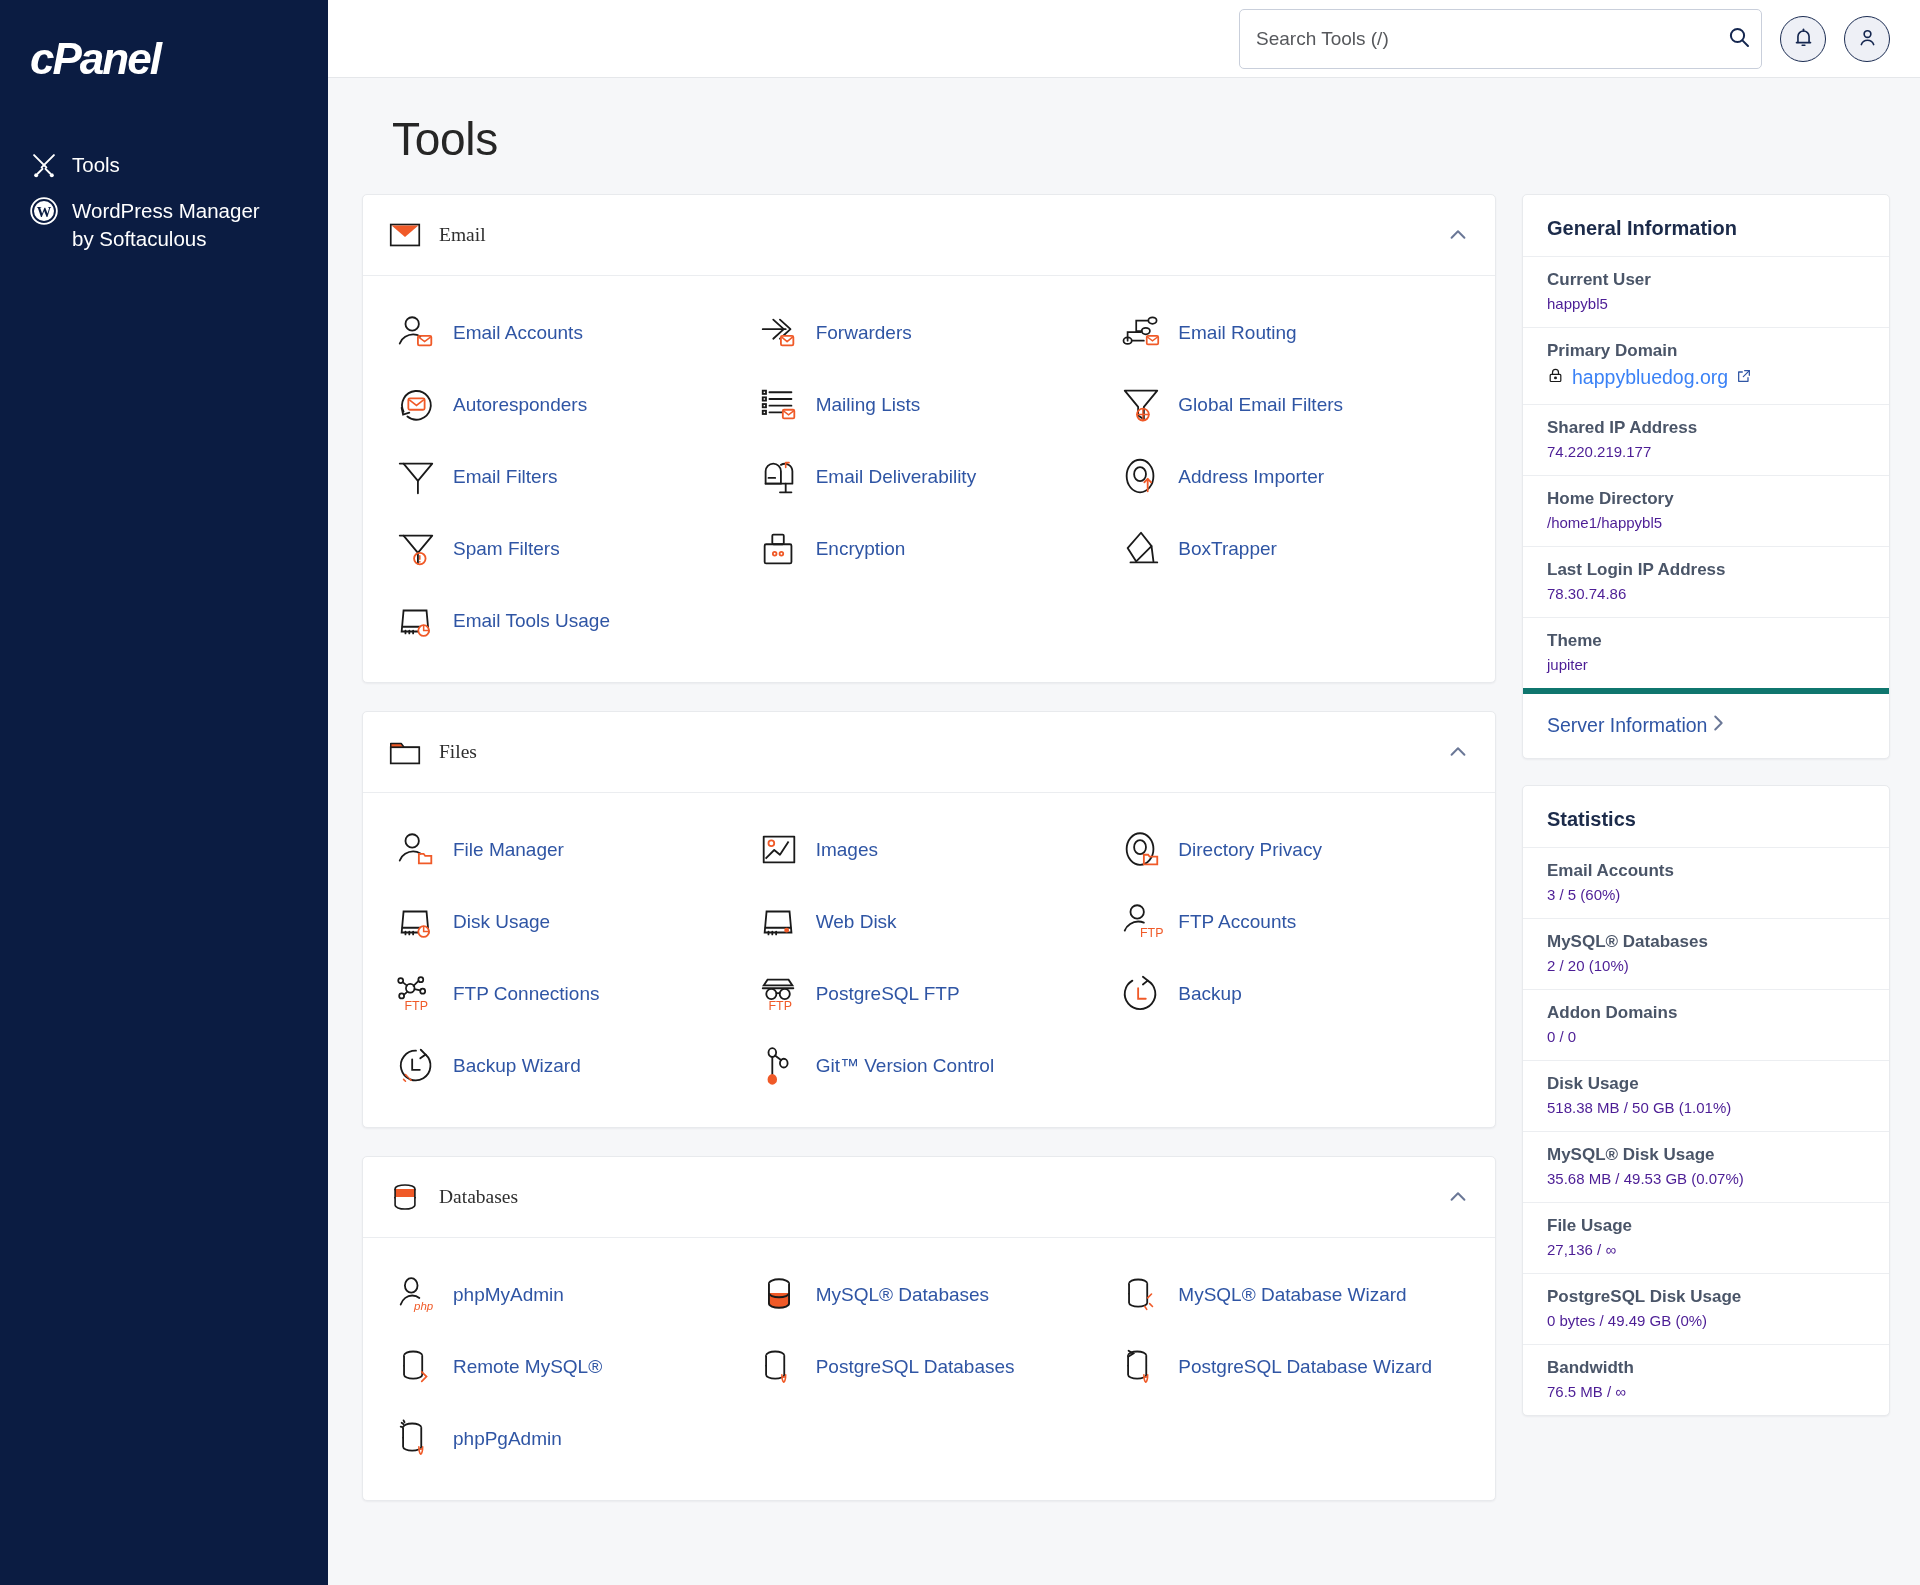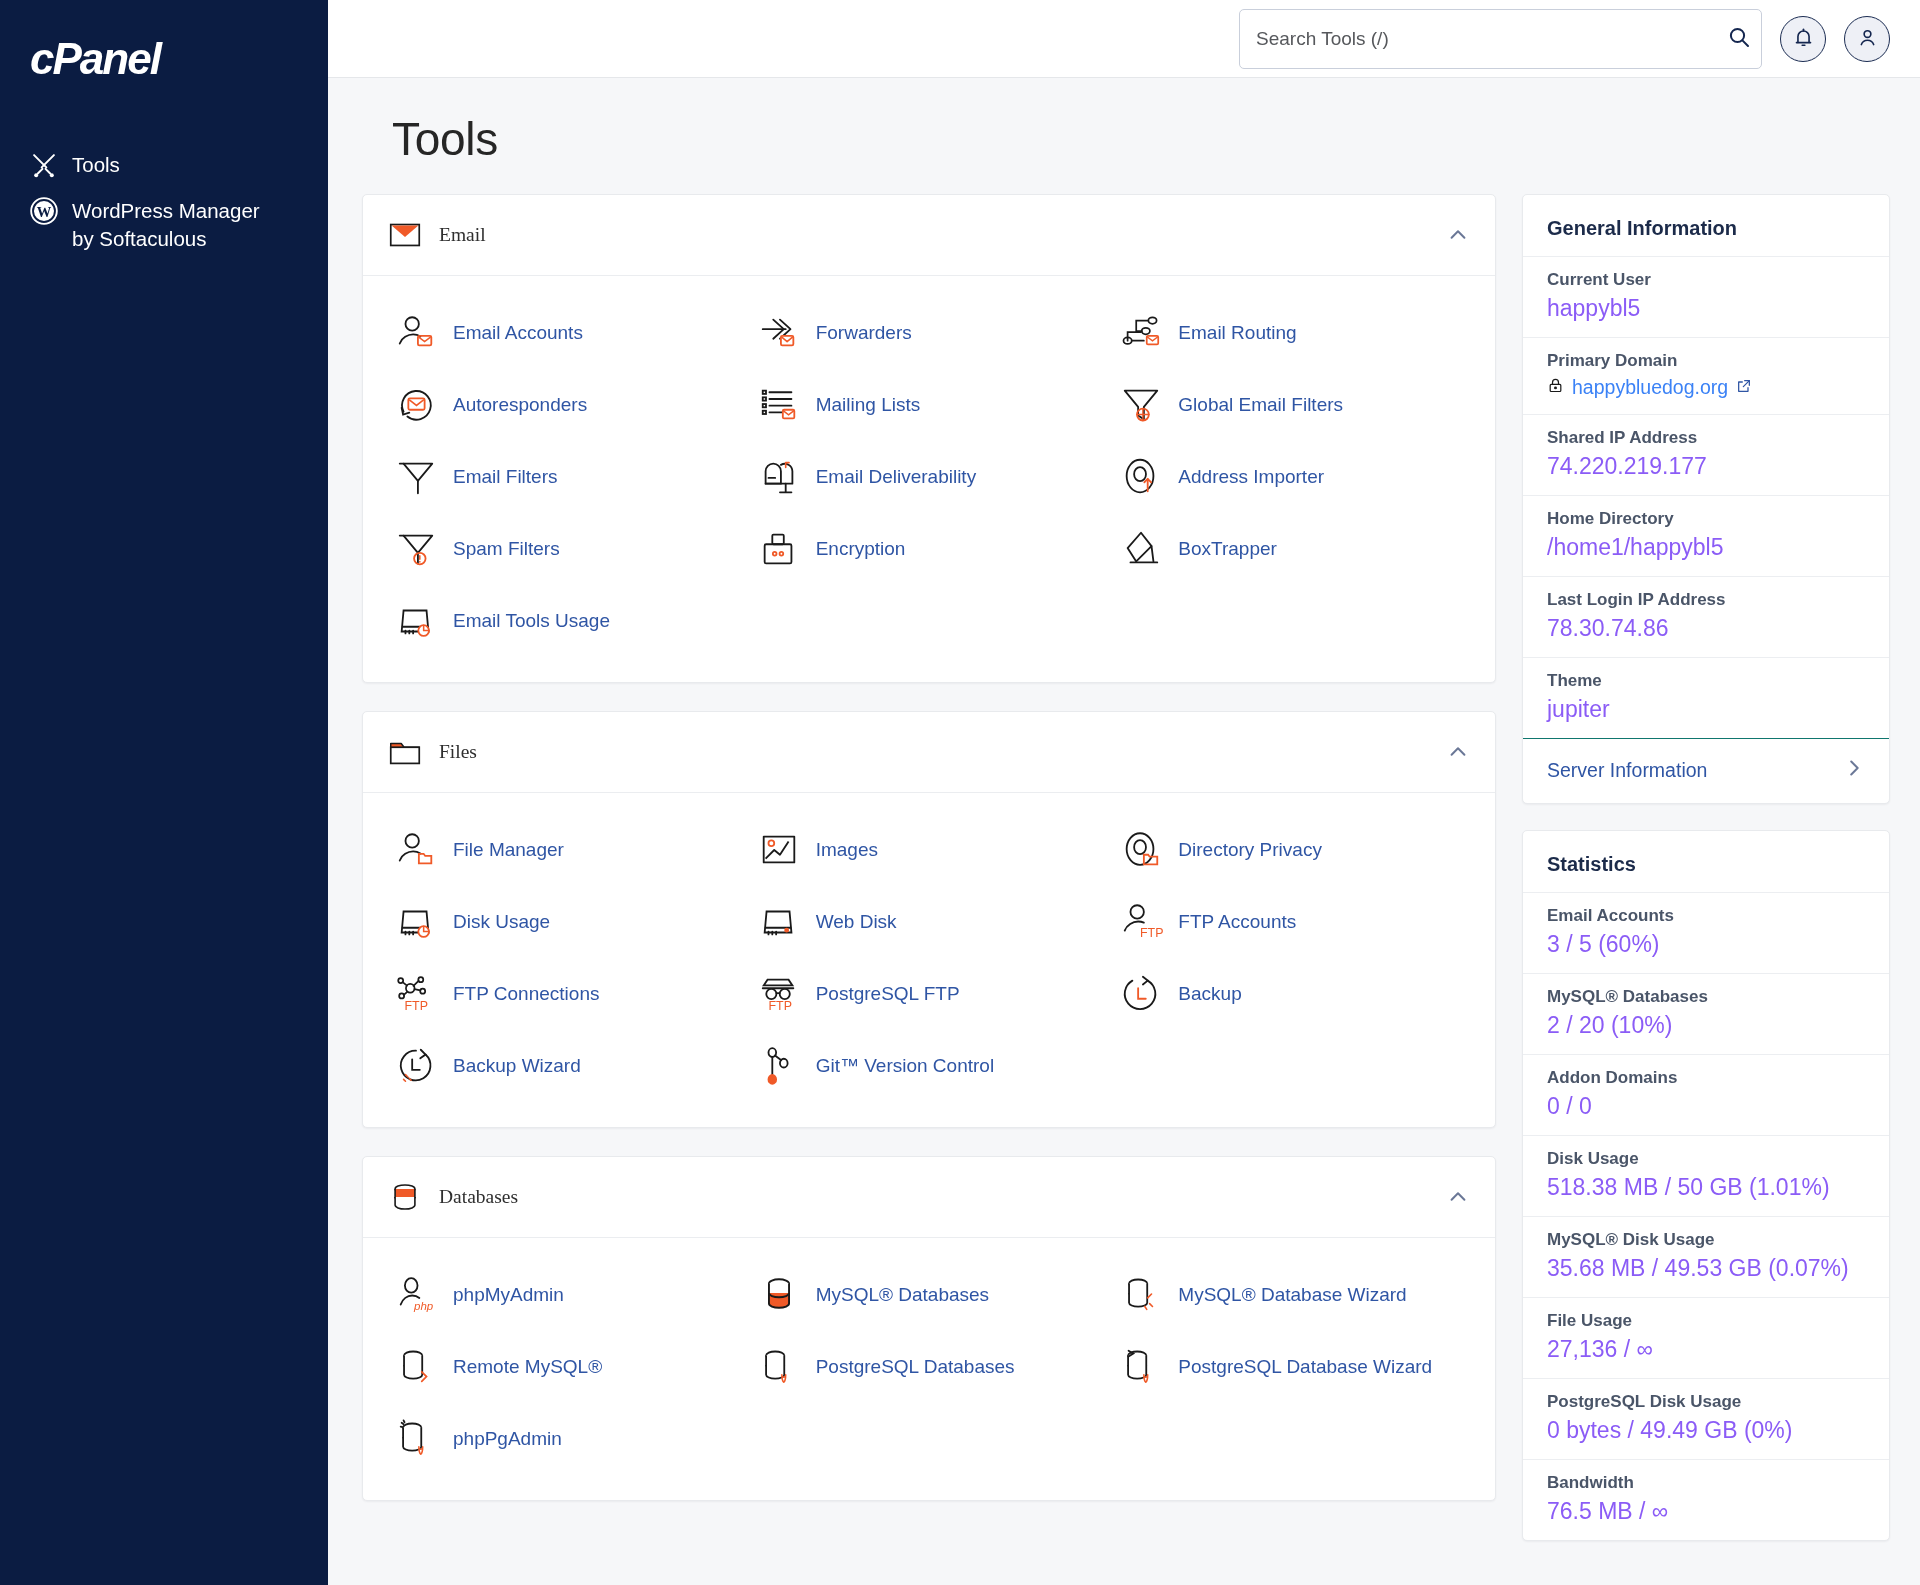--- a/index.html
+++ b/index.html
@@ -195,36 +195,35 @@
   }
   .panel-row:first-of-type { border-top: none; }
   .panel-row .rl {
     font-size: 17px;
     font-weight: bold;
     color: #4a5568;
     margin-bottom: 5px;
     display: block;
   }
   .panel-row .rv {
-    font-size: 23px;
-    color: #8b5cf6;
+    font-size: 15px;
+    color: #4c1d95;
     display: block;
   }
   .domain-line { display: flex; align-items: center; gap: 8px; }
   .domain-line a {
     color: #3b82f6;
     text-decoration: none;
     font-size: 19.5px;
   }
   .panel-link-row {
-    border-top: 1px solid #0f766e;
+    border-top: 6px solid #0f766e;
     padding: 18px 24px 20px 24px;
     display: flex;
     align-items: center;
-    justify-content: space-between;
     cursor: pointer;
     text-decoration: none;
   }
   .panel-link-row span.txt {
     color: #2f55a4;
     font-size: 19.5px;
   }
 </style>
 </head>
 <body>

